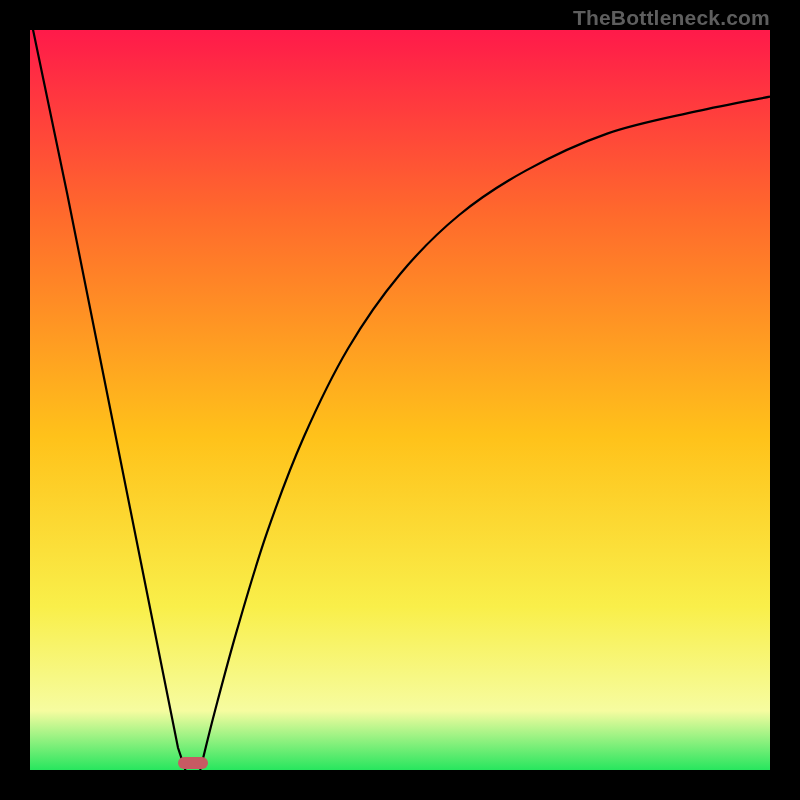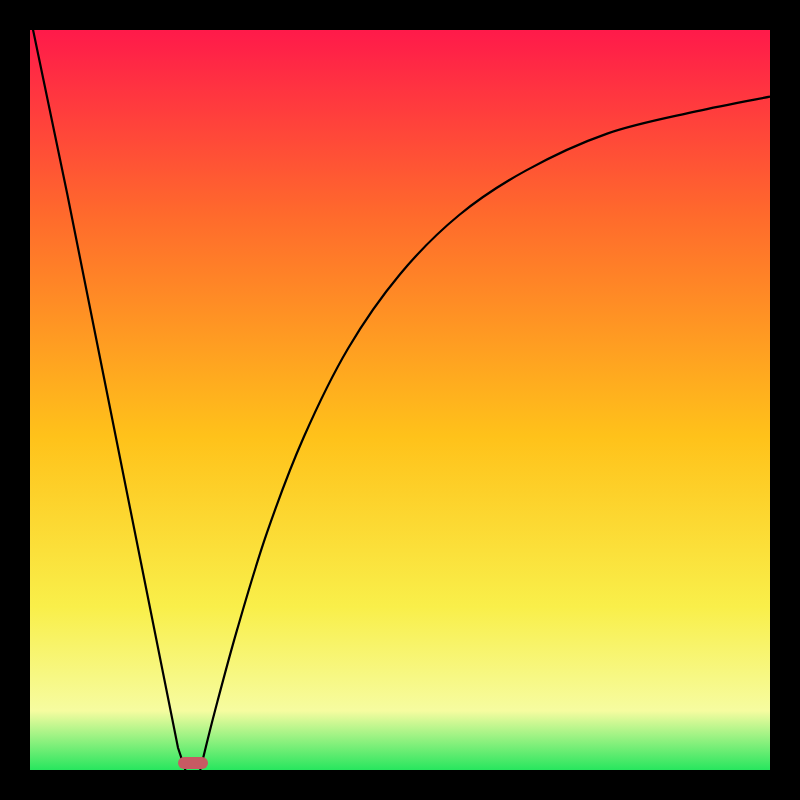--- a/index.html
+++ b/index.html
@@ -79,14 +79,15 @@
     </svg>
 
     <svg class="curve" viewBox="0 0 740 740" preserveAspectRatio="none">
       <path id="curve-path" d="M0.0 -14.8 L37.0 162.8 L74.0 347.8 L111.0 532.8 L133.2 643.8 L148.0 717.8 L155.4 740.0 M170.2 740.0 C172.7 730.1, 178.8 704.2, 185.0 680.8 C191.2 657.4, 198.6 629.0, 207.2 599.4 C215.8 569.8, 225.7 535.3, 236.8 503.2 C247.9 471.1, 260.2 437.8, 273.8 407.0 C287.4 376.2, 302.2 345.3, 318.2 318.2 C334.2 291.1, 351.5 266.4, 370.0 244.2 C388.5 222.0, 408.2 202.3, 429.2 185.0 C450.2 167.7, 471.1 154.2, 495.8 140.6 C520.5 127.0, 548.8 113.5, 577.2 103.6 C605.6 93.7, 638.9 87.6, 666.0 81.4 C693.1 75.2, 727.7 69.1, 740.0 66.6" fill="none" stroke="#000000" stroke-width="2.2"></path>
     </svg>
 
     <div id="marker" class="marker" style="width: 29.6px; left: 148px; top: 727px; background: rgb(199, 90, 99);"></div>
 
   </div>
 
+  <div class="watermark">TheBottleneck.com</div>
 
 </div>
 
 </body></html>

